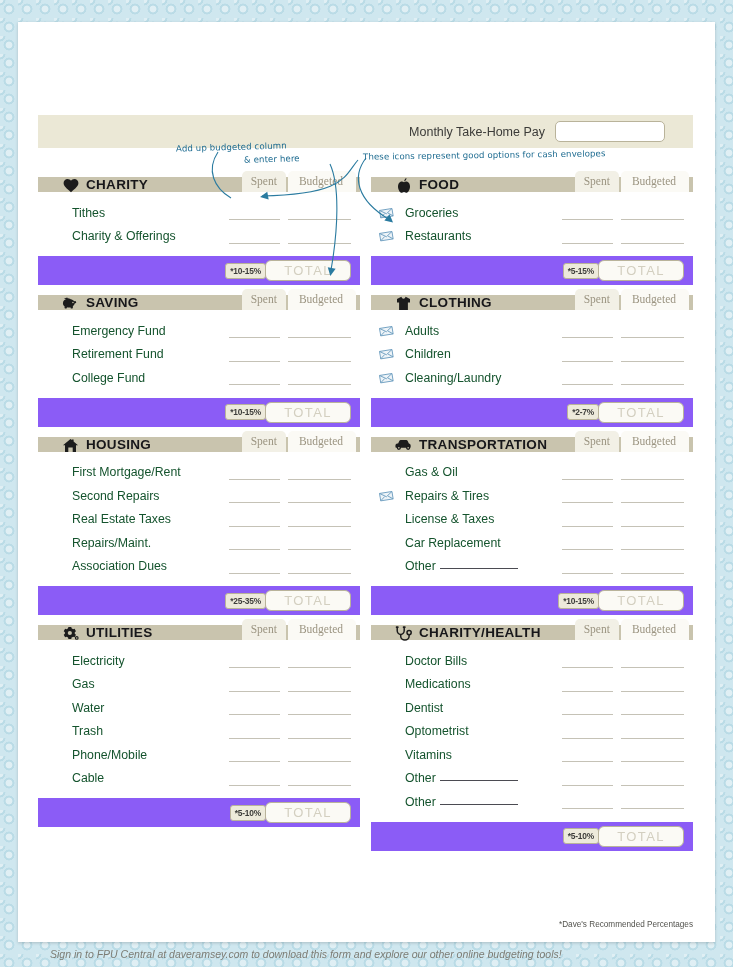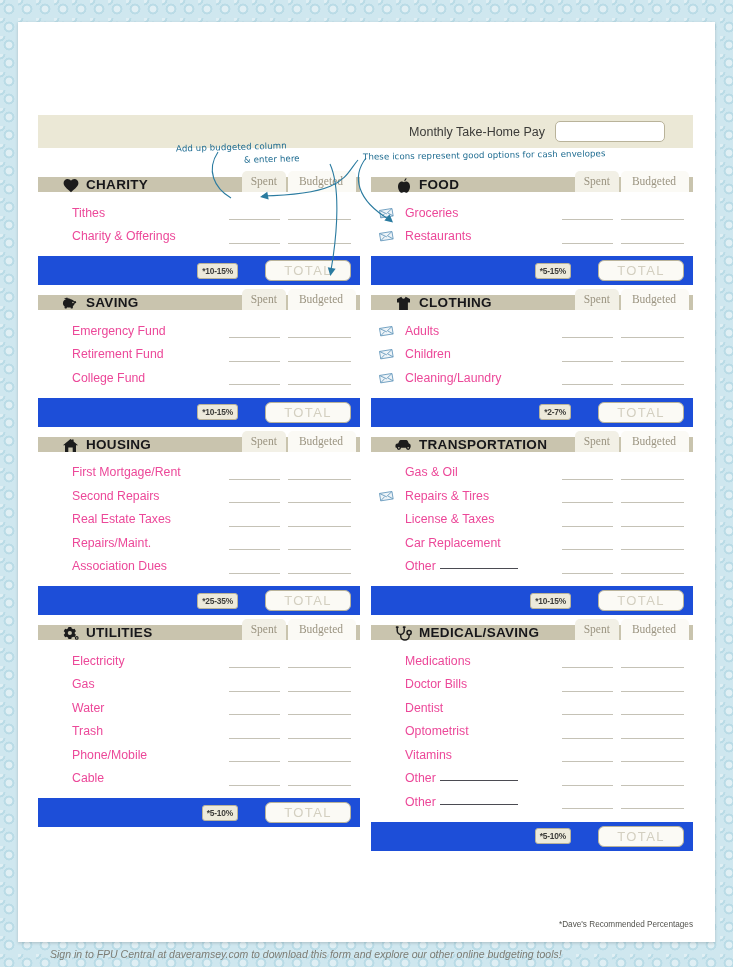--- a/index.html
+++ b/index.html
@@ -187,21 +187,21 @@
   .env {
     width: 17px;
     flex: 0 0 17px;
     display: flex;
     align-items: center;
     justify-content: center;
   }
   .env svg { display: block; }
   .row-label {
     font-size: 12.3px;
-    color: #ec4899;
+    color: #14532d;
     flex: 1;
     padding-left: 10px;
     white-space: nowrap;
   }
   .blankline {
     display: inline-block;
     width: 78px;
     border-bottom: 1.4px solid #4b4b52;
     margin-left: 4px;
     vertical-align: 1px;
@@ -215,27 +215,26 @@
   }
   .fld.budget {
     width: 63px;
     flex: 0 0 63px;
     margin-right: 9px;
   }
 
   
   .sec-foot {
     height: 30px;
-    background: #1d4ed8;
+    background: #8b5cf6;
     display: flex;
     align-items: center;
     justify-content: flex-end;
     padding-right: 9px;
     border-top: 1px solid #ffffff;
-    gap: 28px;
   }
   .pct {
     font-size: 8.4px;
     font-weight: bold;
     color: #3d3d3a;
     border: 1px solid #b9b39a;
     background: #edeadb;
     border-radius: 3px;
     padding: 2px 4px 2px;
     margin-right: -1px;
@@ -633,36 +632,36 @@
           <div class="sec-head">
             <span class="sec-icon">
               <svg width="17" height="16" viewBox="0 0 17 16">
                 <path fill="none" stroke="currentColor" stroke-width="1.5" d="M2.2 1.2v3.3c0 2.2 1.6 3.9 3.5 3.9s3.5-1.7 3.5-3.9V1.2"></path>
                 <path fill="none" stroke="currentColor" stroke-width="1.5" d="M5.7 8.6v1.6c0 2.1 1.9 3.8 4.2 3.8s4.2-1.7 4.2-3.8V8.4"></path>
                 <circle cx="14.1" cy="6.6" r="2.1" fill="none" stroke="currentColor" stroke-width="1.5"></circle>
                 <rect x="0.8" y="0.2" width="2.8" height="1.8" rx="0.6" fill="currentColor"></rect>
                 <rect x="7.8" y="0.2" width="2.8" height="1.8" rx="0.6" fill="currentColor"></rect>
               </svg>
             </span>
-            <span class="sec-title">MEDICAL/SAVING</span>
+            <span class="sec-title">CHARITY/HEALTH</span>
             <div class="tabs">
               <div class="tab spent">Spent</div>
               <div class="tab budgeted">Budgeted</div>
             </div>
           </div>
           <div class="sec-body">
             <div class="row">
               <span class="env"></span>
+              <span class="row-label"><span>Doctor Bills</span></span>
+              <span class="fld spent"></span>
+              <span class="fld budget"></span>
+            </div>
+            <div class="row">
+              <span class="env"></span>
               <span class="row-label"><span>Medications</span></span>
-              <span class="fld spent"></span>
-              <span class="fld budget"></span>
-            </div>
-            <div class="row">
-              <span class="env"></span>
-              <span class="row-label"><span>Doctor Bills</span></span>
               <span class="fld spent"></span>
               <span class="fld budget"></span>
             </div>
             <div class="row">
               <span class="env"></span>
               <span class="row-label"><span>Dentist</span></span>
               <span class="fld spent"></span>
               <span class="fld budget"></span>
             </div>
             <div class="row">

